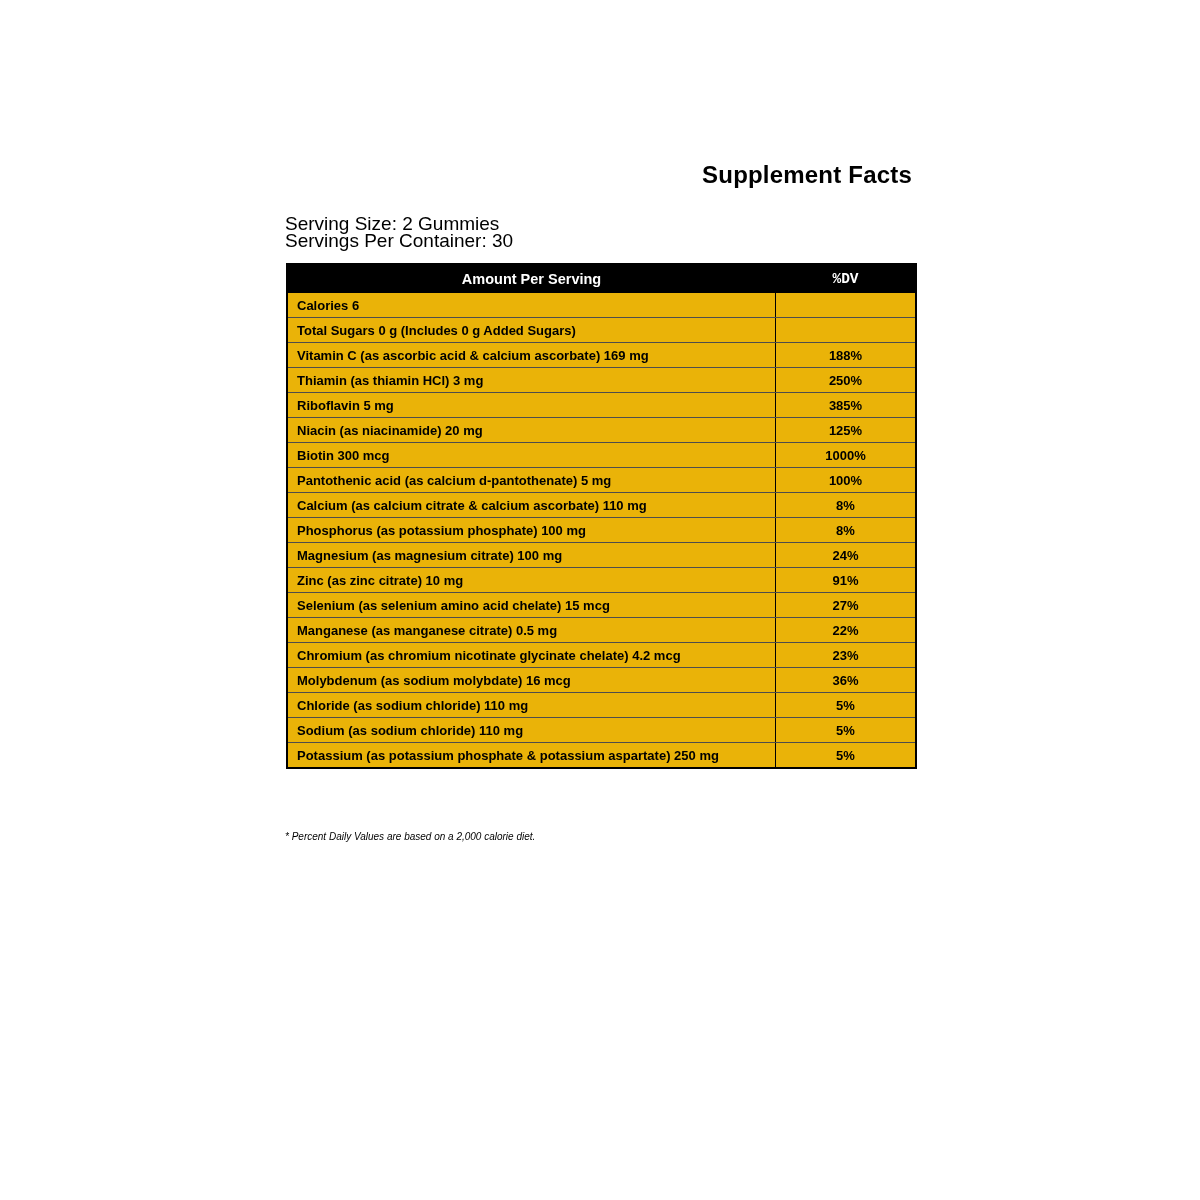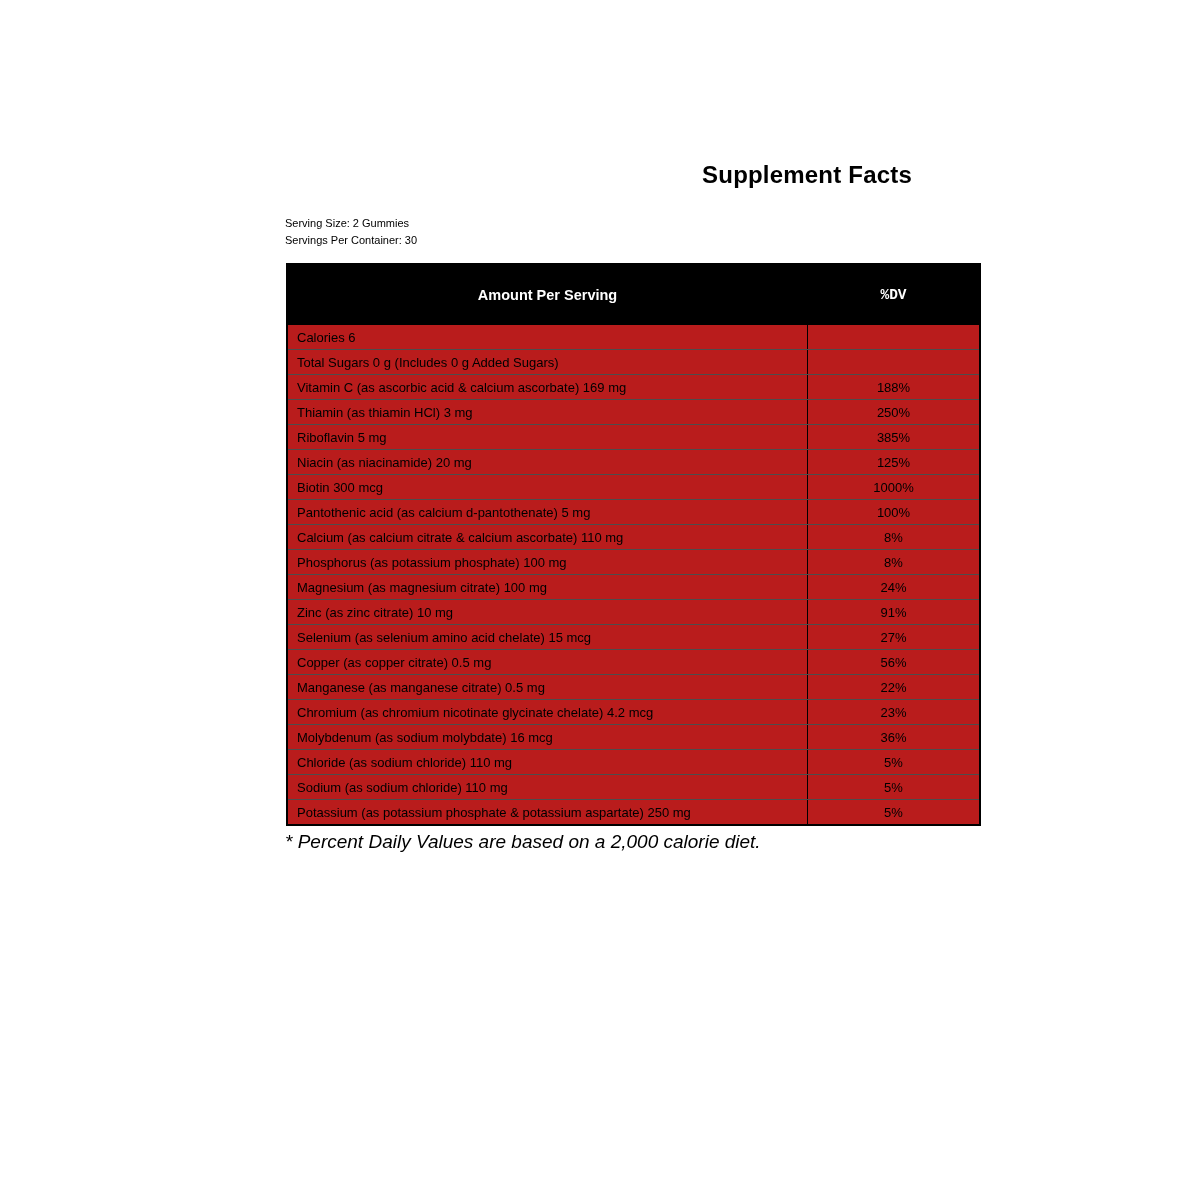--- a/index.html
+++ b/index.html
@@ -23,67 +23,68 @@
     margin: 0;
     text-align: right;
     font-size: 24px;
     font-weight: bold;
     letter-spacing: 0.2px;
   }
   .serving-info {
     position: absolute;
     top: 215px;
     left: 285px;
-    font-size: 11px;
+    font-size: 19px;
     line-height: 17px;
   }
   .facts-table {
     position: absolute;
     top: 263px;
     left: 286px;
     width: 626px;
     border-collapse: collapse;
     table-layout: fixed;
     border: 2px solid #000000;
   }
   .facts-table th {
     background: #000000;
     color: #ffffff;
     font-weight: bold;
     font-size: 14.5px;
     height: 27px;
     text-align: center;
-    padding: 16px;
+    padding: 0;
     border: 1px solid #000000;
   }
   .col-amount { width: 487px; }
   .col-dv { width: 139px; font-family: Liberation Mono, monospace; }
   .facts-table td {
     height: 24px;
     font-size: 13px;
     border-top: 1px solid #4d4d4d;
     border-left: 1px solid #000000;
     border-right: 1px solid #000000;
     border-bottom: 1px solid #4d4d4d;
     padding: 0;
     vertical-align: middle;
-    background: #b91c1c;
+    background: #eab308;
+    font-weight: bold;
   }
   .facts-table td.amount-cell {
     padding-left: 9px;
     text-align: left;
   }
   .facts-table td.dv-cell {
     text-align: center;
   }
   .footnote {
     position: absolute;
     top: 831px;
     left: 285px;
-    font-size: 19px;
+    font-size: 10px;
     font-style: italic;
   }
 </style>
 </head>
 <body>
 
 <div>
 
   <h1 class="title">Supplement Facts</h1>
 
@@ -146,24 +147,20 @@
         </tr>
         <tr>
           <td class="amount-cell">Zinc (as zinc citrate) 10 mg</td>
           <td class="dv-cell">91%</td>
         </tr>
         <tr>
           <td class="amount-cell">Selenium (as selenium amino acid chelate) 15 mcg</td>
           <td class="dv-cell">27%</td>
         </tr>
         <tr>
-          <td class="amount-cell">Copper (as copper citrate) 0.5 mg</td>
-          <td class="dv-cell">56%</td>
-        </tr>
-        <tr>
           <td class="amount-cell">Manganese (as manganese citrate) 0.5 mg</td>
           <td class="dv-cell">22%</td>
         </tr>
         <tr>
           <td class="amount-cell">Chromium (as chromium nicotinate glycinate chelate) 4.2 mcg</td>
           <td class="dv-cell">23%</td>
         </tr>
         <tr>
           <td class="amount-cell">Molybdenum (as sodium molybdate) 16 mcg</td>
           <td class="dv-cell">36%</td>

